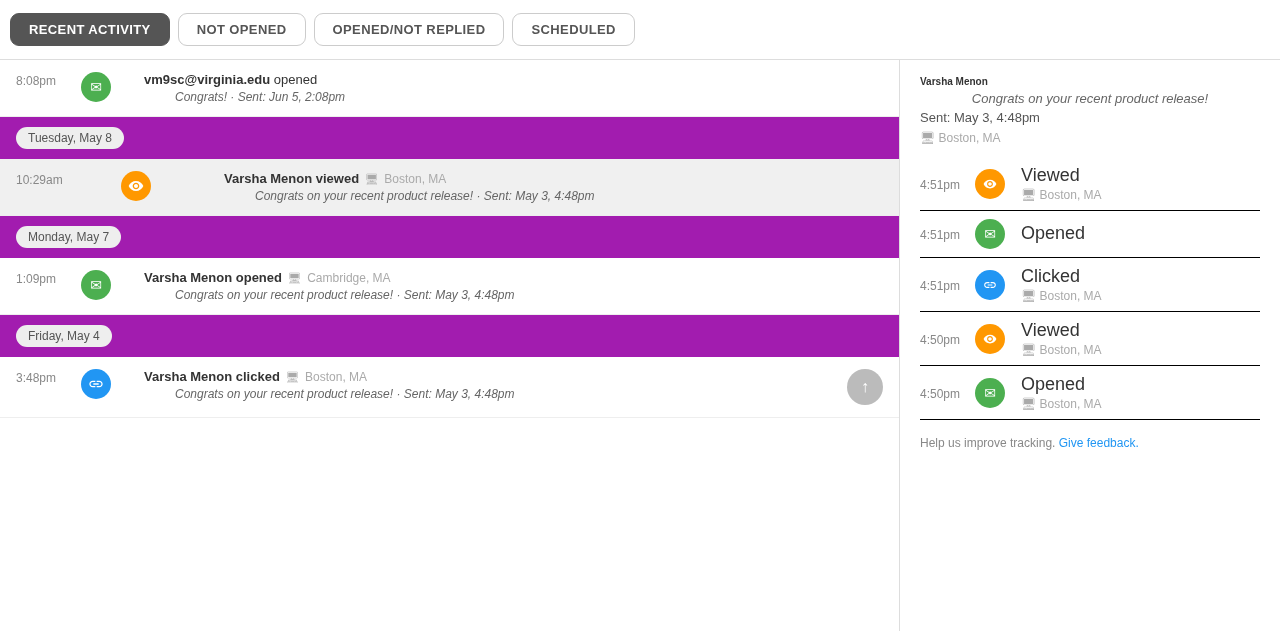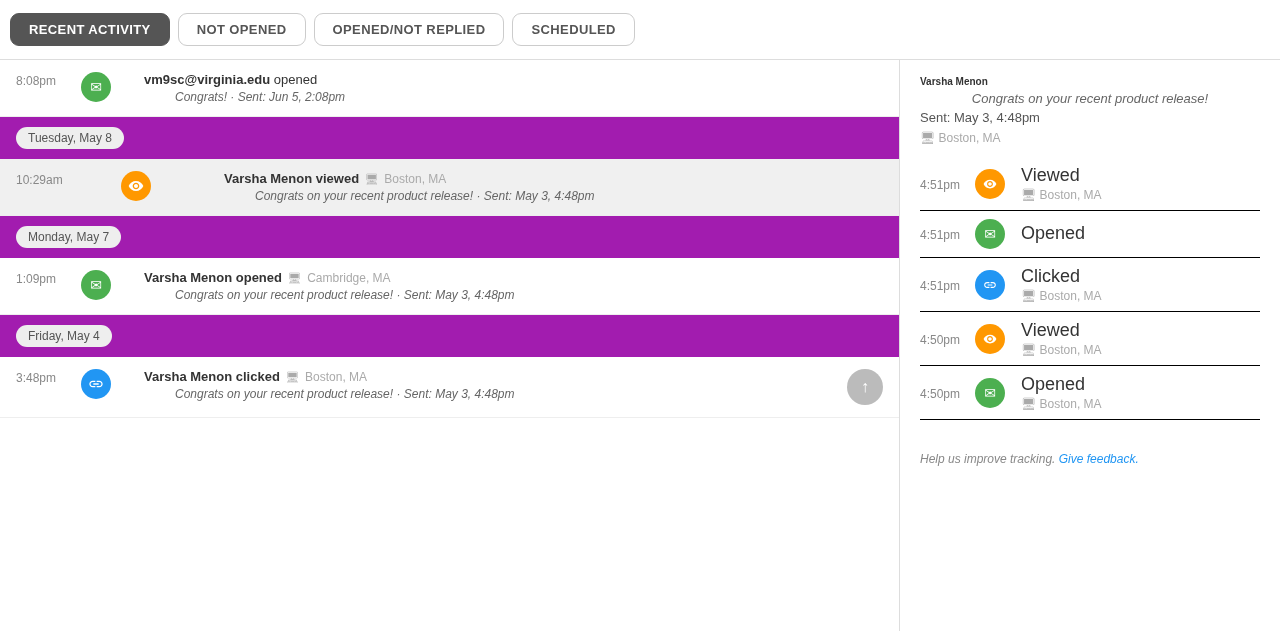--- a/index.html
+++ b/index.html
@@ -210,24 +210,23 @@
       color: #333;
       font-weight: 500;
       margin-bottom: 2px;
     }
     .detail-loc {
       font-size: 12px;
       color: #aaa;
     }
 
     .feedback-section {
-      margin-top: 32px;
+      margin-top: 16px;
       font-size: 12px;
       color: #888;
-      font-style: italic;
     }
     .feedback-link {
       color: #2196f3;
       text-decoration: none;
       cursor: pointer;
     }
   </style>
 </head>
 <body>
 

